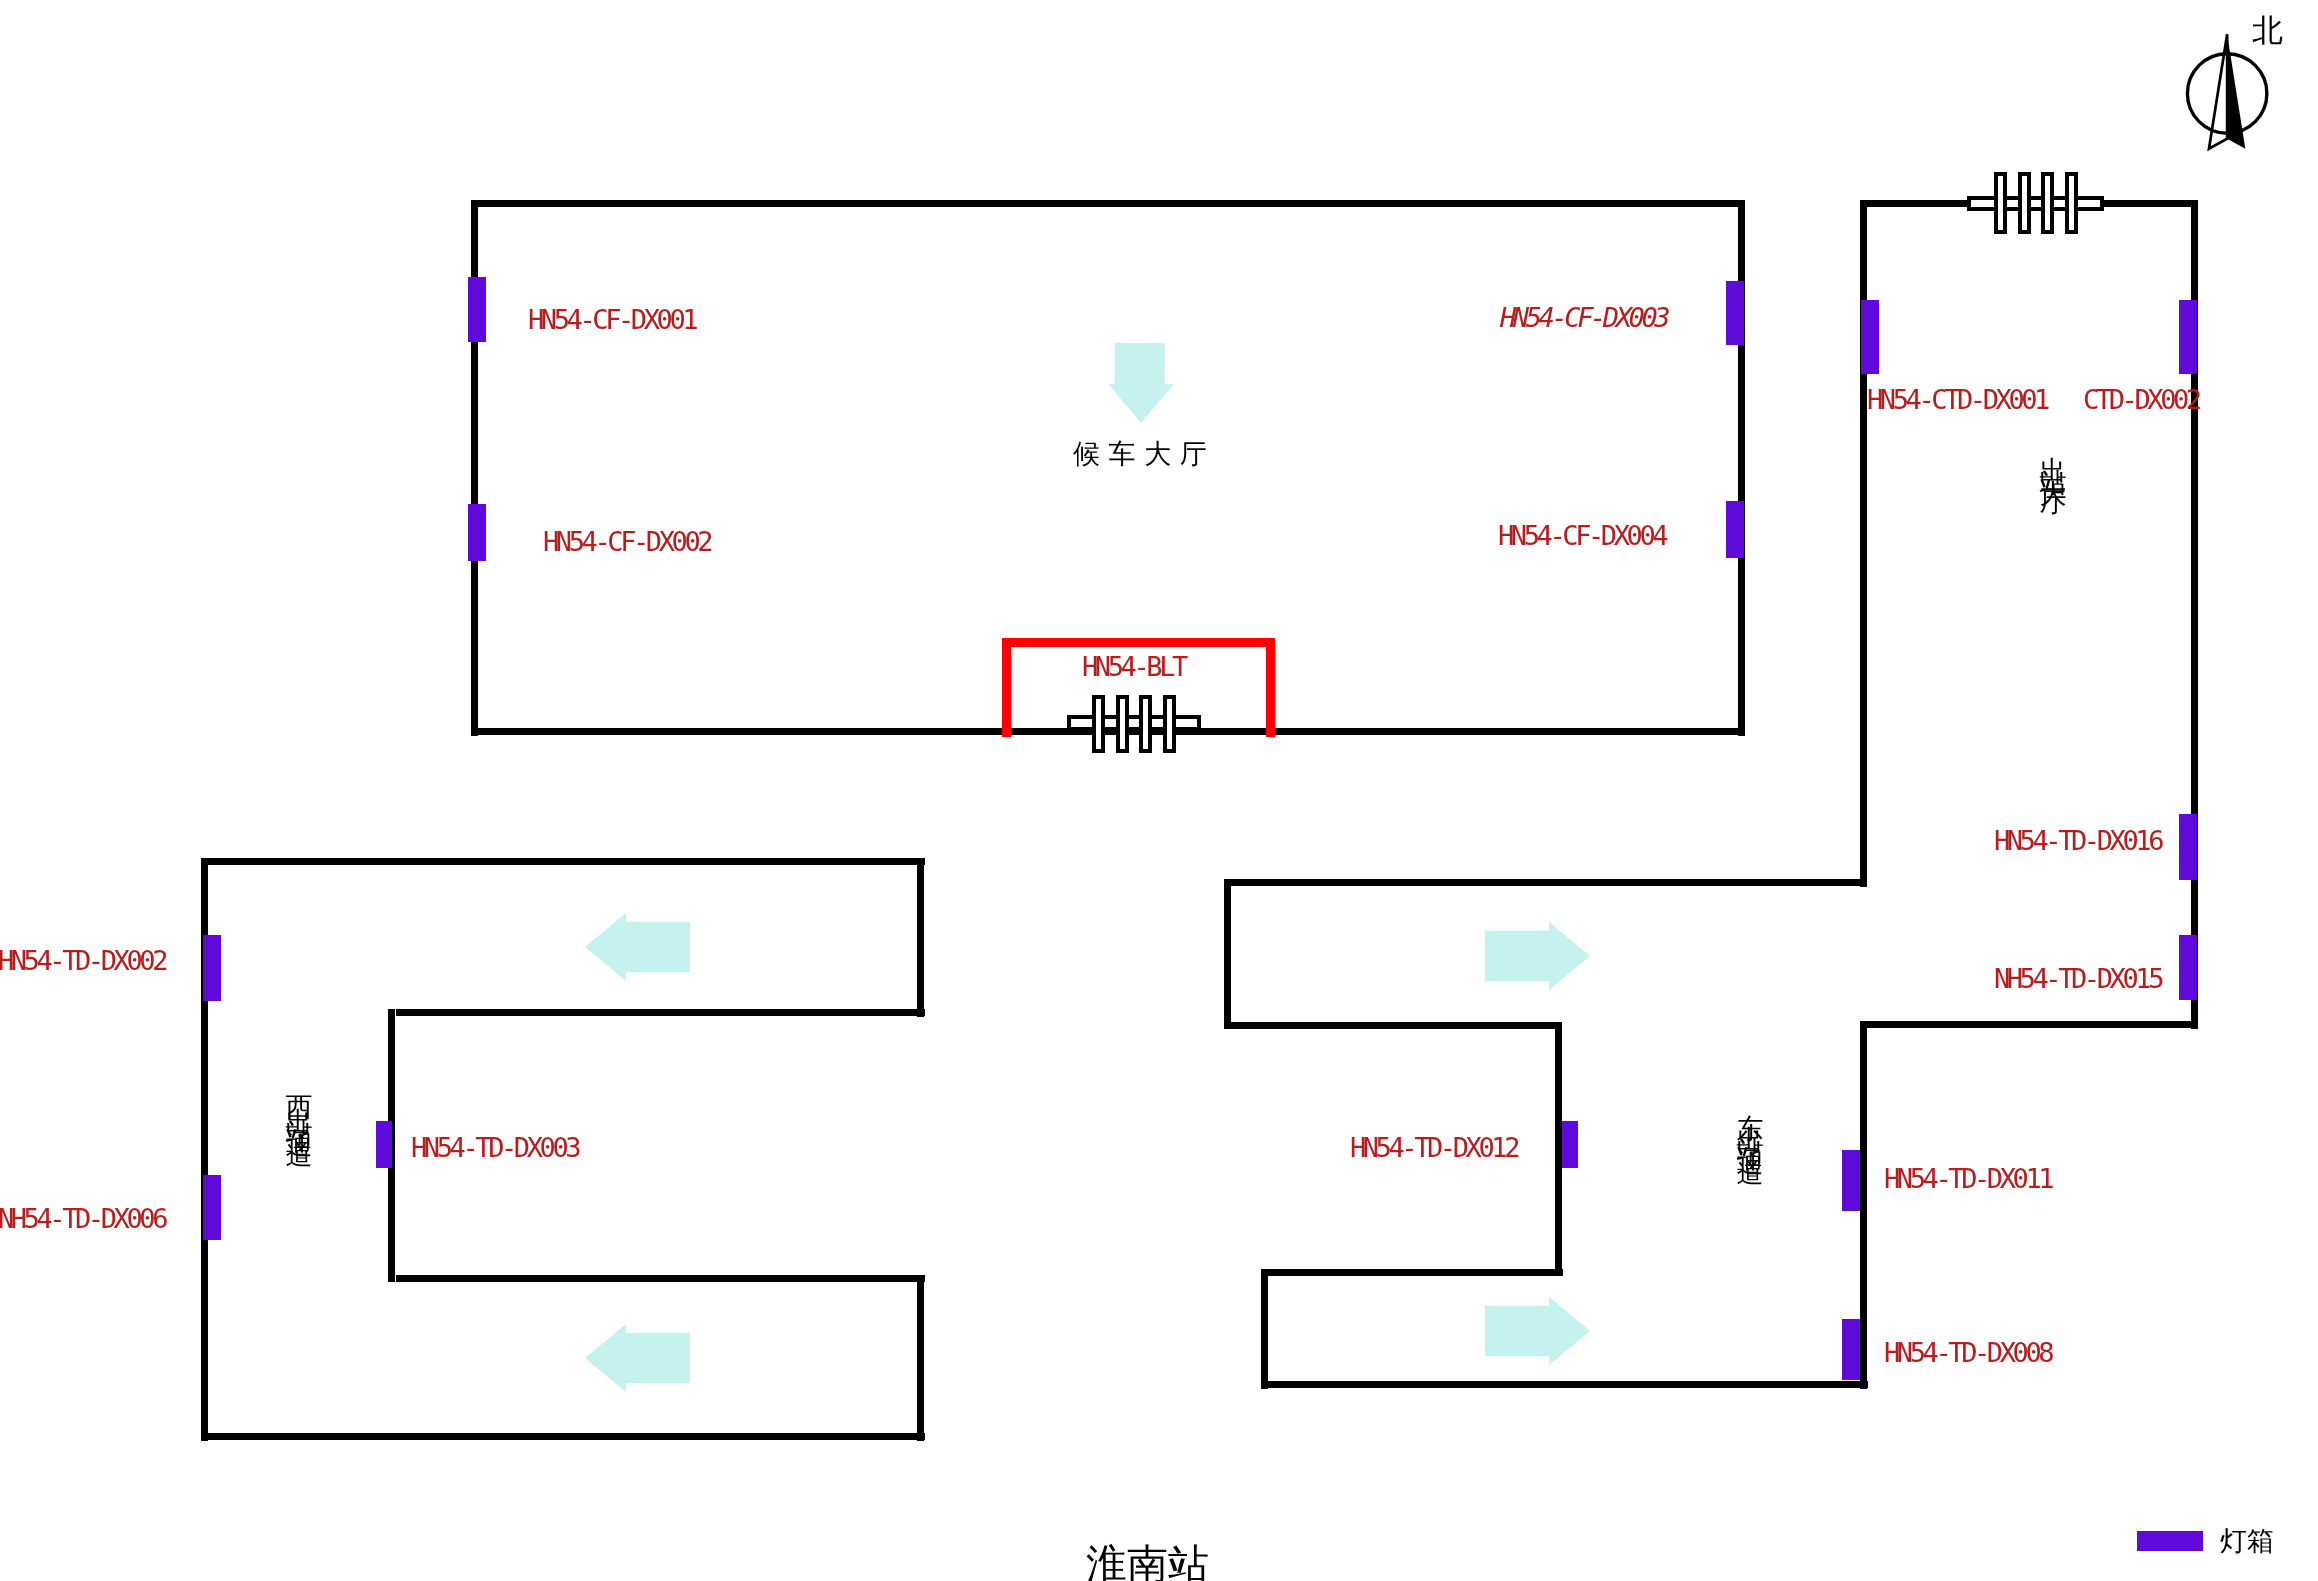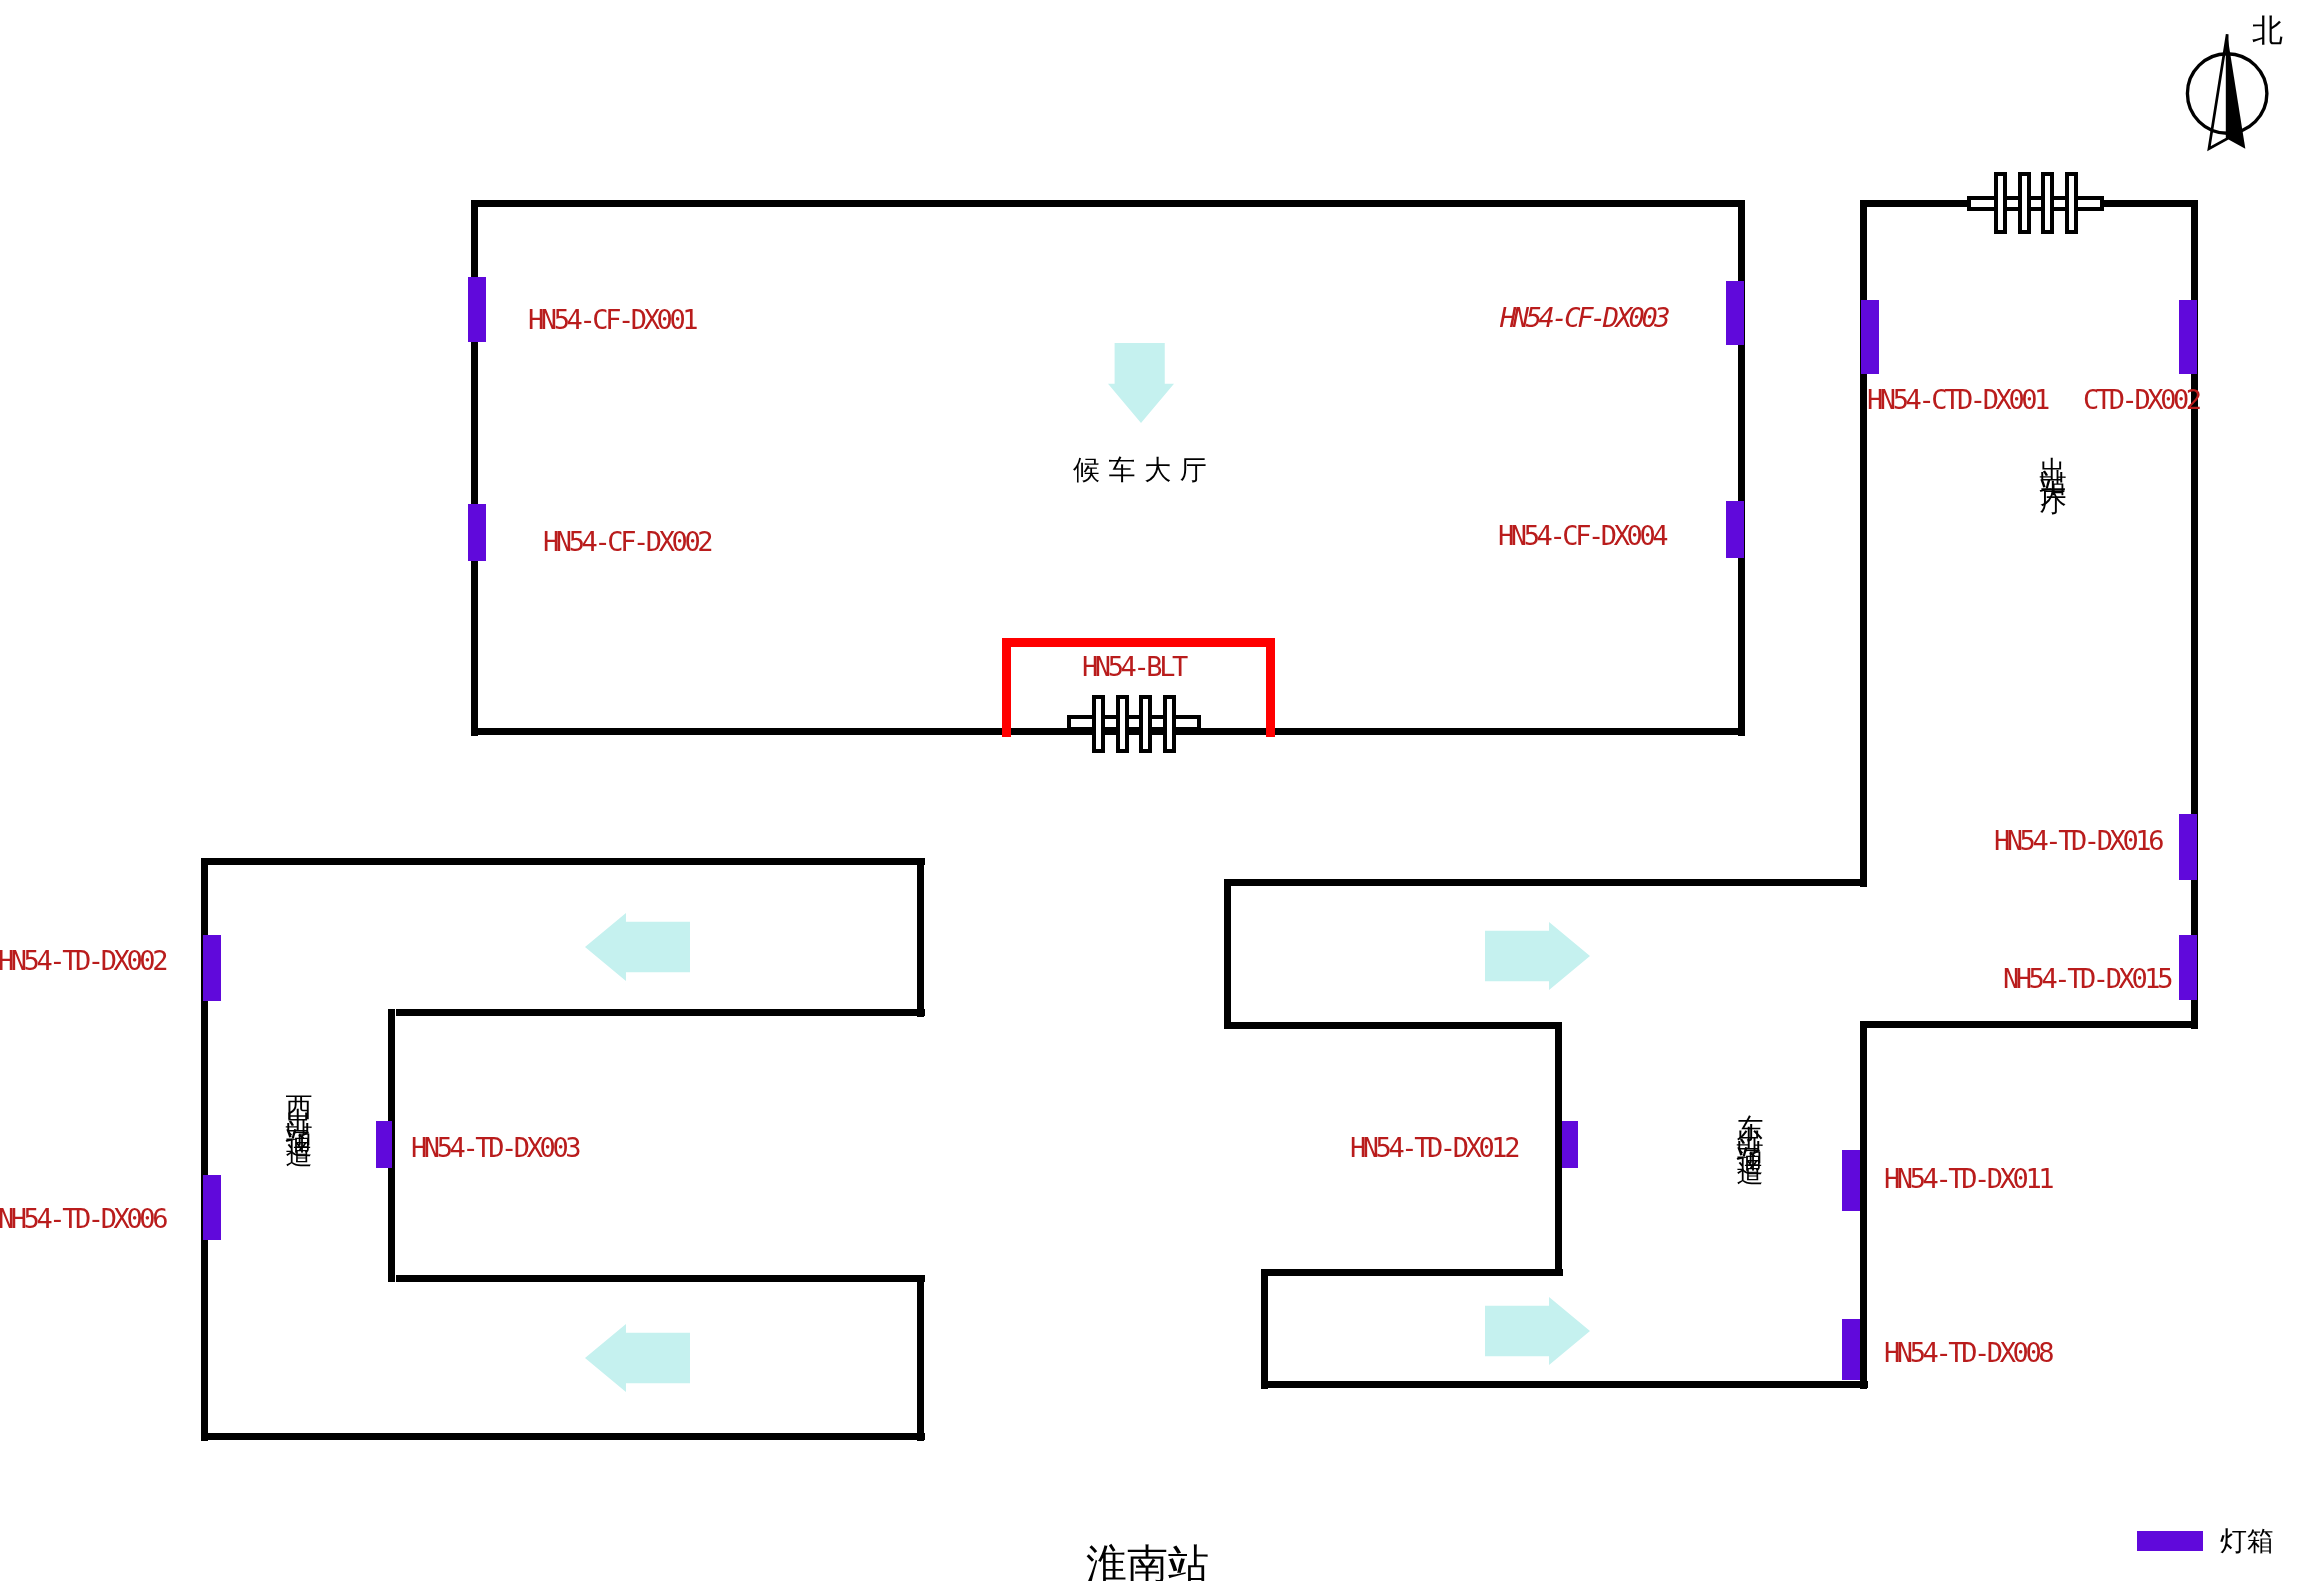--- a/index.html
+++ b/index.html
@@ -39,21 +39,21 @@
   <div class="lightbox" style="left:468px;top:504px;width:17.6px;height:57px;"></div>
   <div class="lightbox" style="left:1726px;top:281px;width:17.6px;height:64px;"></div>
   <div class="lightbox" style="left:1726px;top:501px;width:17.6px;height:57px;"></div>
 
   <div class="code" style="left:528px;top:306px;">HN54-CF-DX001</div>
   <div class="code" style="left:543px;top:528px;">HN54-CF-DX002</div>
   <div class="code" style="left:1500px;top:304px;font-style:italic;">HN54-CF-DX003</div>
   <div class="code" style="left:1498px;top:522px;text-align:right;">HN54-CF-DX004</div>
 
   <div class="arrow down" style="left:1108px;top:343px;width:66px;height:80px;"></div>
-  <div class="cjk" style="left:1073px;top:456px;">候 车 大 厅</div>
+  <div class="cjk" style="left:1073px;top:440px;">候 车 大 厅</div>
 
   <div class="redzone" style="left:1002px;top:638px;width:255px;height:90px;"></div>
   <div class="code" style="left:1082px;top:653px;">HN54-BLT</div>
 
   <div class="gate" style="left:1067px;top:695px;width:135px;height:58px;">
     <div class="hbar" style="left:0;top:19.6px;width:126px;height:8px;"></div>
     <div class="vbar" style="left:25px;top:0;width:5.4px;height:50px;"></div>
     <div class="vbar" style="left:49px;top:0;width:5.4px;height:50px;"></div>
     <div class="vbar" style="left:72px;top:0;width:5.4px;height:50px;"></div>
     <div class="vbar" style="left:96px;top:0;width:5.4px;height:50px;"></div>
@@ -77,21 +77,21 @@
   <div class="lightbox" style="left:1861px;top:300px;width:17.6px;height:74px;"></div>
   <div class="lightbox" style="left:2179px;top:300px;width:17.6px;height:74px;"></div>
   <div class="code" style="left:1867px;top:386px;">HN54-CTD-DX001</div>
   <div class="code" style="left:2083px;top:386px;">CTD-DX002</div>
 
   <div class="vtext" style="left:2035px;top:435px;">出站大厅</div>
 
   <div class="lightbox" style="left:2179px;top:814px;width:17.6px;height:66px;"></div>
   <div class="lightbox" style="left:2179px;top:935px;width:17.6px;height:65px;"></div>
   <div class="code" style="right:158px;top:827px;">HN54-TD-DX016</div>
-  <div class="code" style="right:149px;top:965px;text-align:center;">NH54-TD-DX015</div>
+  <div class="code" style="right:158px;top:965px;text-align:center;">NH54-TD-DX015</div>
 
   <div class="lightbox" style="left:1842px;top:1150px;width:17.6px;height:61px;"></div>
   <div class="lightbox" style="left:1842px;top:1319px;width:17.6px;height:61px;"></div>
   <div class="code" style="left:1884px;top:1165px;">HN54-TD-DX011</div>
   <div class="code" style="left:1884px;top:1339px;">HN54-TD-DX008</div>
 
   <div class="wall" style="left:1224px;top:879px;width:643px;height:7.4px;"></div>
   <div class="wall" style="left:1224px;top:879px;width:7.4px;height:150px;"></div>
   <div class="wall" style="left:1224px;top:1022px;width:338px;height:7.4px;"></div>
   <div class="wall" style="left:1555px;top:1022px;width:7.4px;height:254px;"></div>

